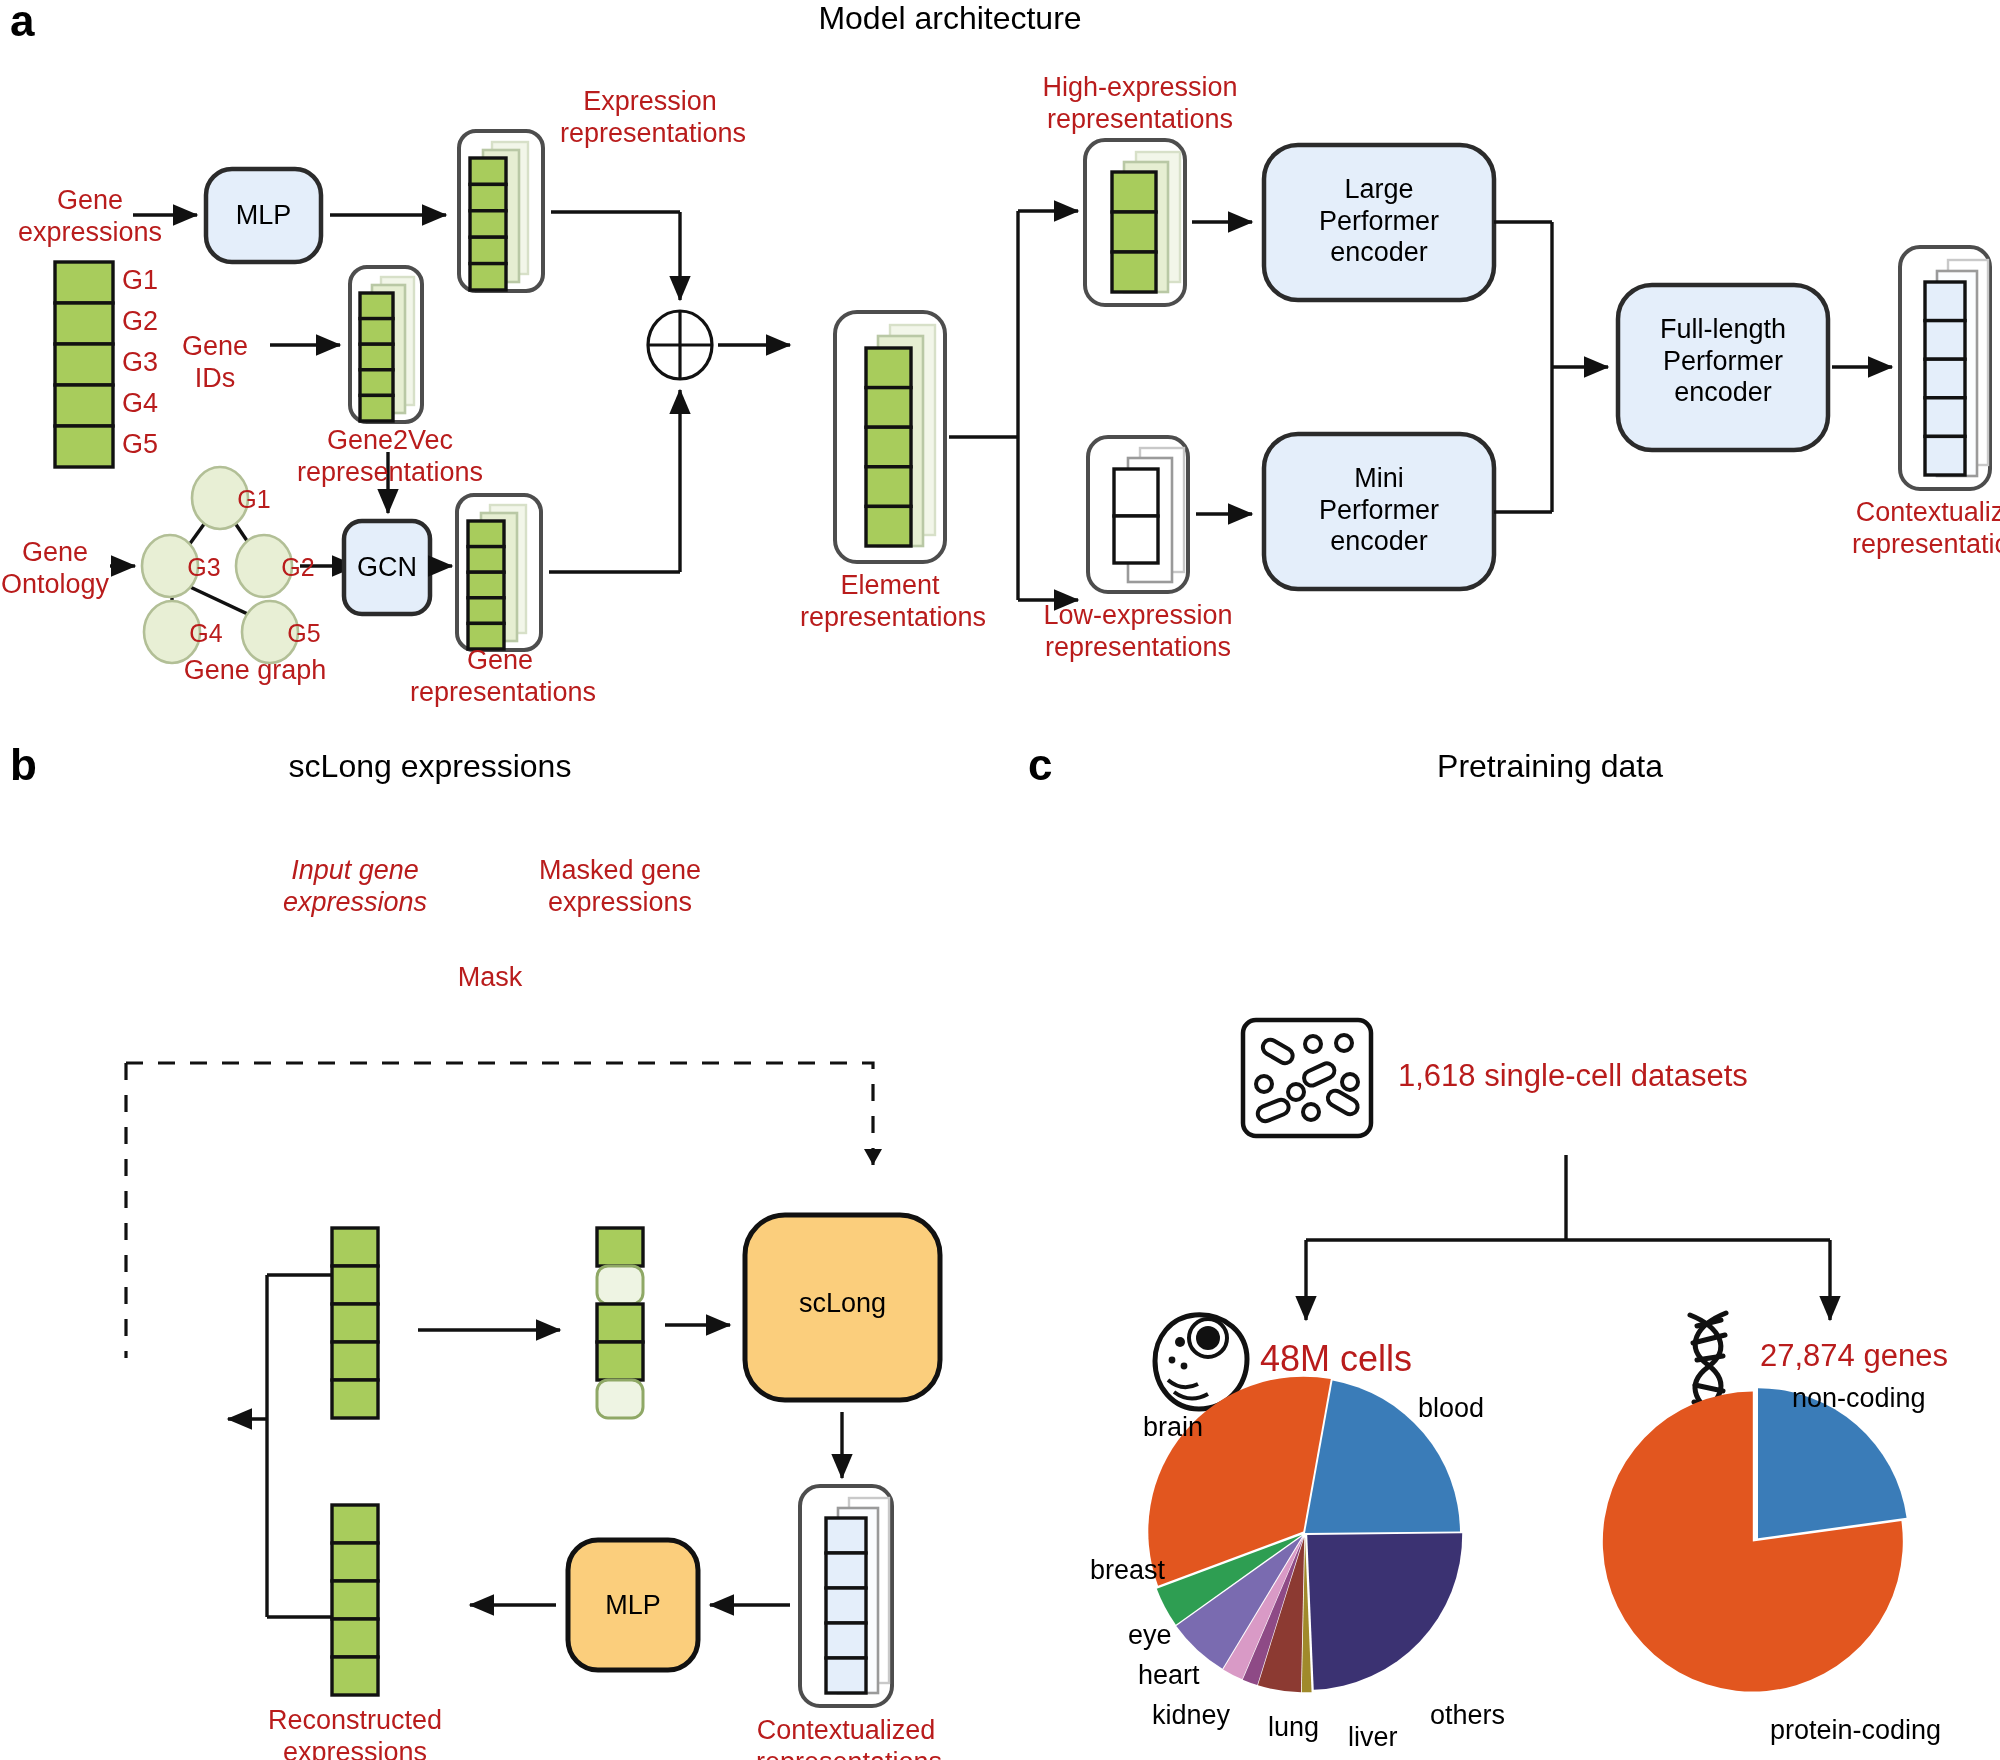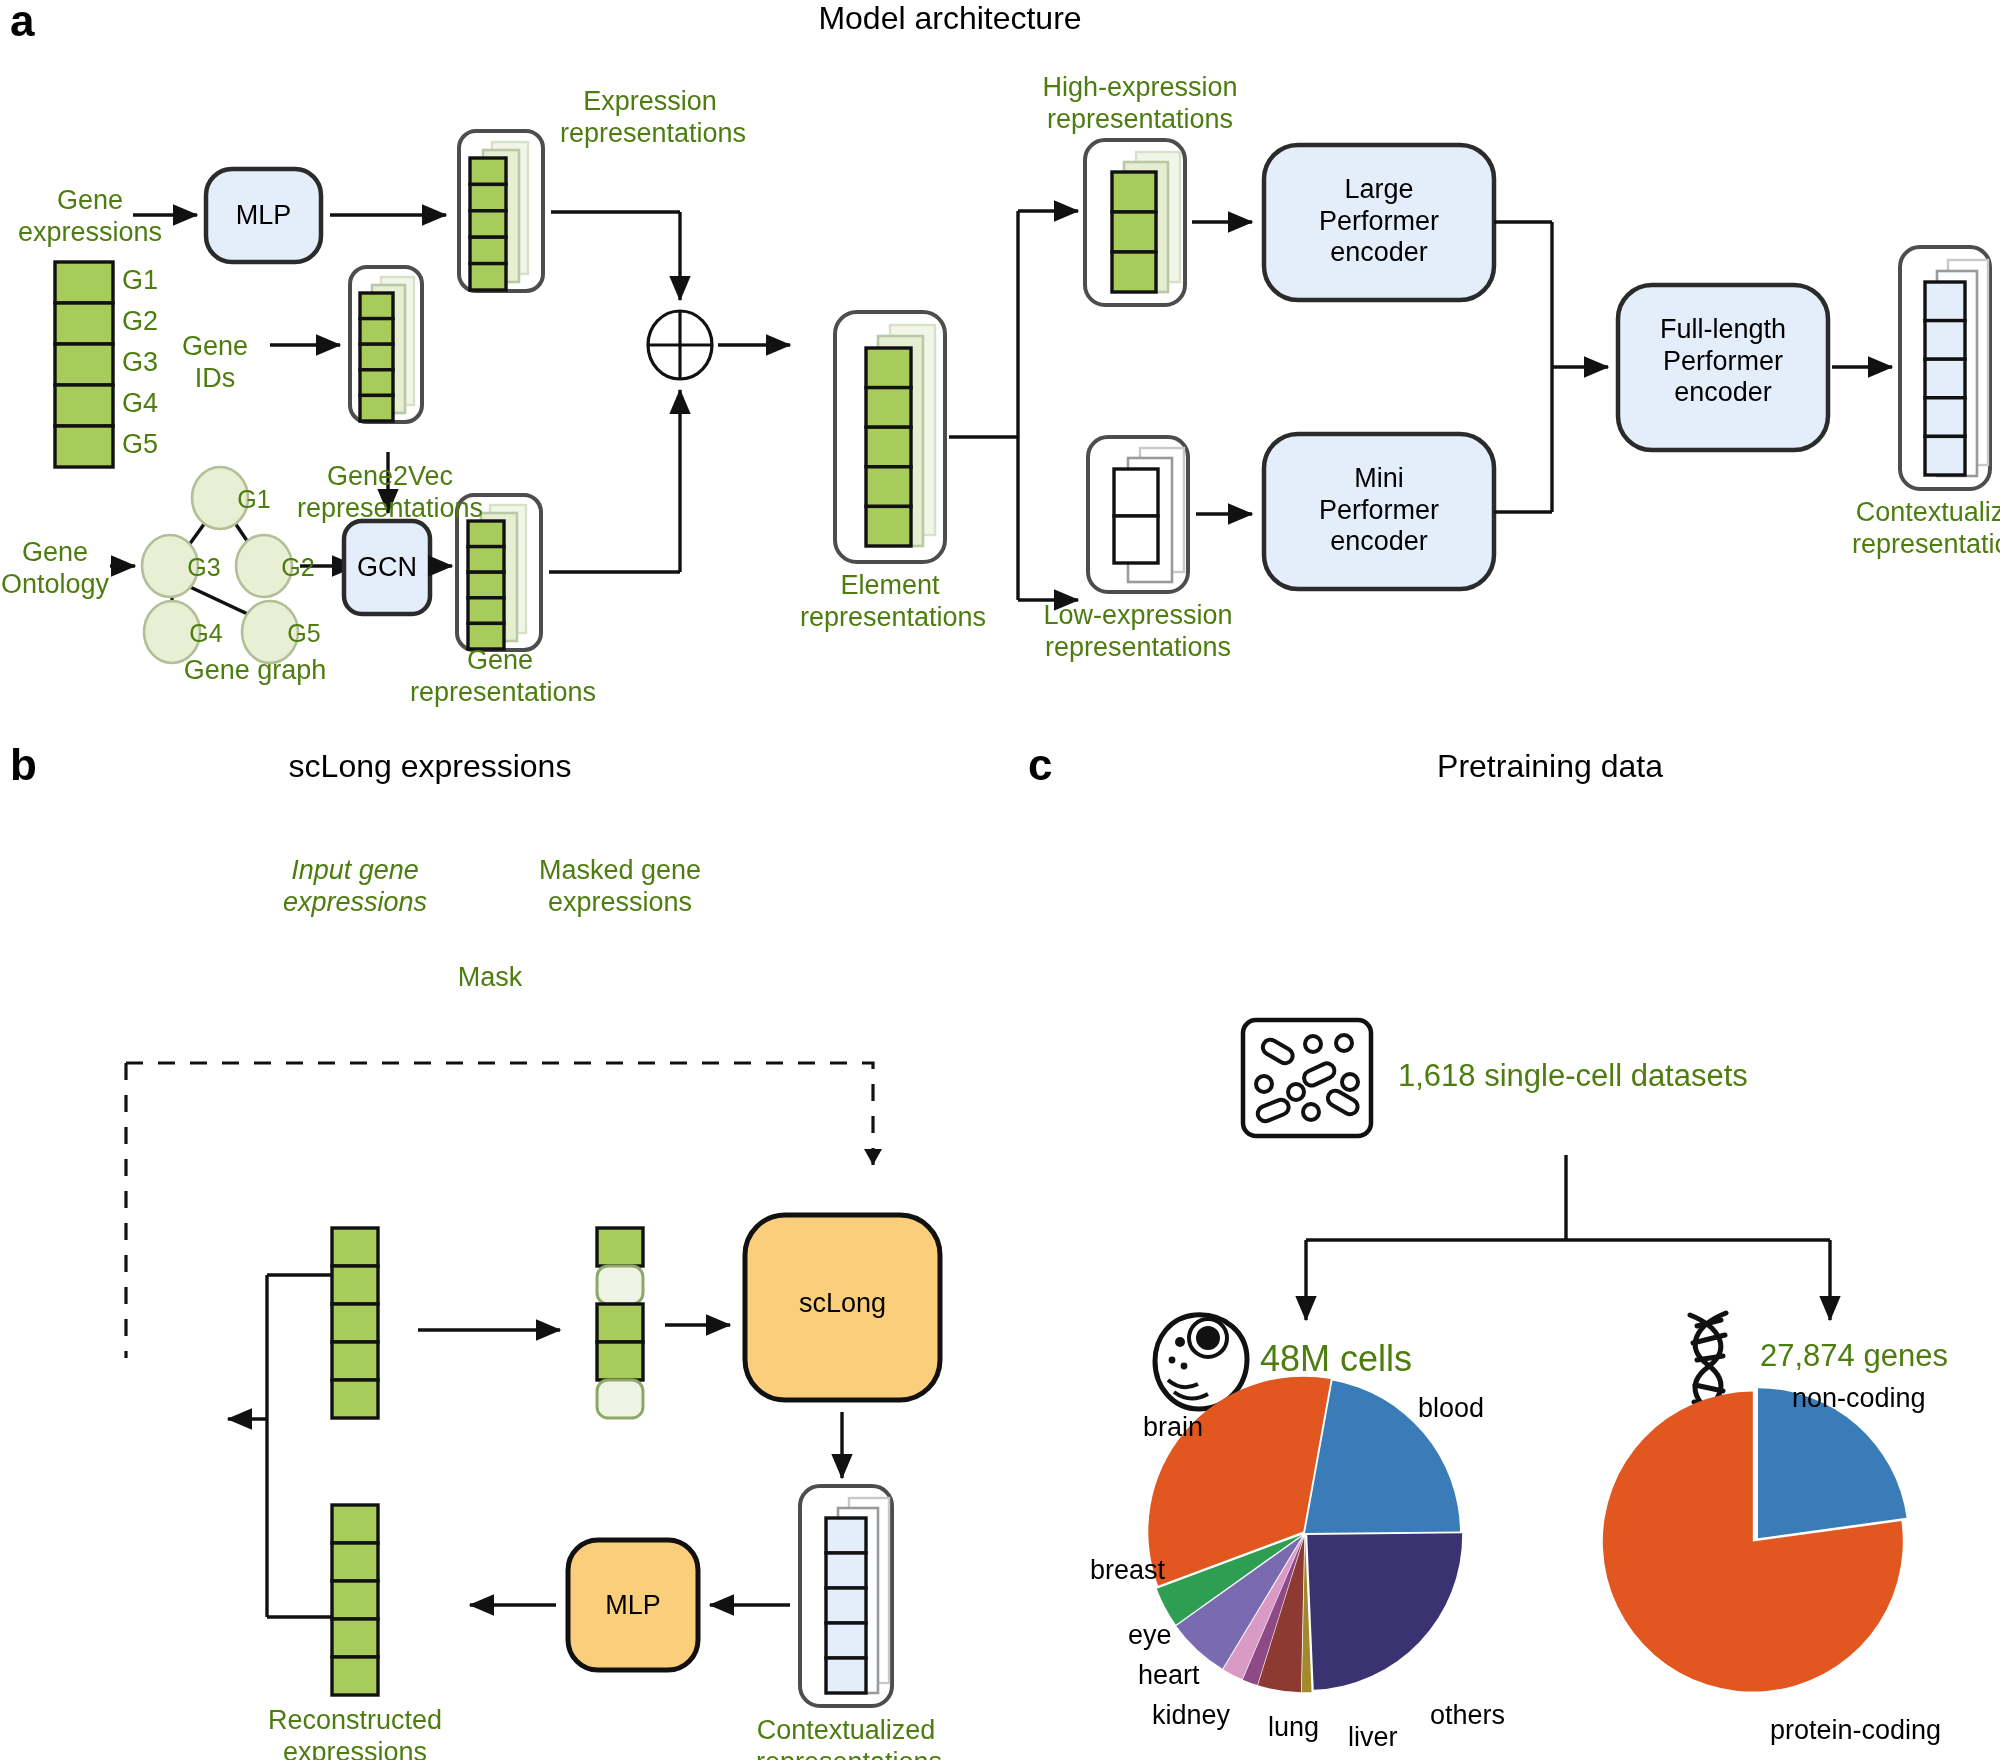--- a/index.html
+++ b/index.html
@@ -1,19 +1,19 @@
 <!DOCTYPE html>
 <html><head>
 <meta charset="utf-8">
 <style>
   html,body{margin:0;padding:0;background:#fff;}
   body{width:2000px;height:1760px;position:relative;overflow:hidden;
        font-family:"Liberation Sans","DejaVu Sans",sans-serif;color:#000;}
   .fig{position:absolute;left:0;top:0;width:2000px;height:1760px;}
-  .lbl{position:absolute;font-size:27px;line-height:1.17;text-align:center;color:#4d7c0f;white-space:pre-line;}
+  .lbl{position:absolute;font-size:27px;line-height:1.17;text-align:center;color:#b91c1c;white-space:pre-line;}
   .panel-letter{position:absolute;font-size:44px;font-weight:bold;}
   .panel-title{position:absolute;font-size:32px;text-align:center;}
   svg{position:absolute;left:0;top:0;overflow:visible;}
   .boxtxt{position:absolute;font-size:27px;line-height:1.17;text-align:center;white-space:pre-line;}
   .pie-lbl{position:absolute;font-size:27px;white-space:nowrap;}
 </style>
 </head>
 <body>
 
 <div class="fig">
@@ -340,21 +340,21 @@
 
 <div class="lbl" style="left:122px;top:265px;width:60px;text-align:left;">G1</div>
 <div class="lbl" style="left:122px;top:306px;width:60px;text-align:left;">G2</div>
 <div class="lbl" style="left:122px;top:347px;width:60px;text-align:left;">G3</div>
 <div class="lbl" style="left:122px;top:388px;width:60px;text-align:left;">G4</div>
 <div class="lbl" style="left:122px;top:429px;width:60px;text-align:left;">G5</div>
 
 <div class="lbl" style="left:160px;top:331px;width:110px;">Gene IDs</div>
 <div class="lbl" style="left:560px;top:86px;width:180px;">Expression
 representations</div>
-<div class="lbl" style="left:245px;top:425px;width:290px;margin-top:36px;">Gene2Vec representations</div>
+<div class="lbl" style="left:245px;top:425px;width:290px;">Gene2Vec representations</div>
 
 <div class="lbl" style="left:0px;top:537px;width:110px;">Gene
 Ontology</div>
 <div class="lbl" style="left:160px;top:655px;width:190px;">Gene graph</div>
 <div class="boxtxt" style="left:344px;top:552px;width:86px;">GCN</div>
 <div class="lbl" style="left:410px;top:645px;width:180px;">Gene
 representations</div>
 
 <div class="lbl" style="left:224px;top:485px;width:60px;font-size:25px;">G1</div>
 <div class="lbl" style="left:268px;top:553px;width:60px;font-size:25px;">G2</div>

